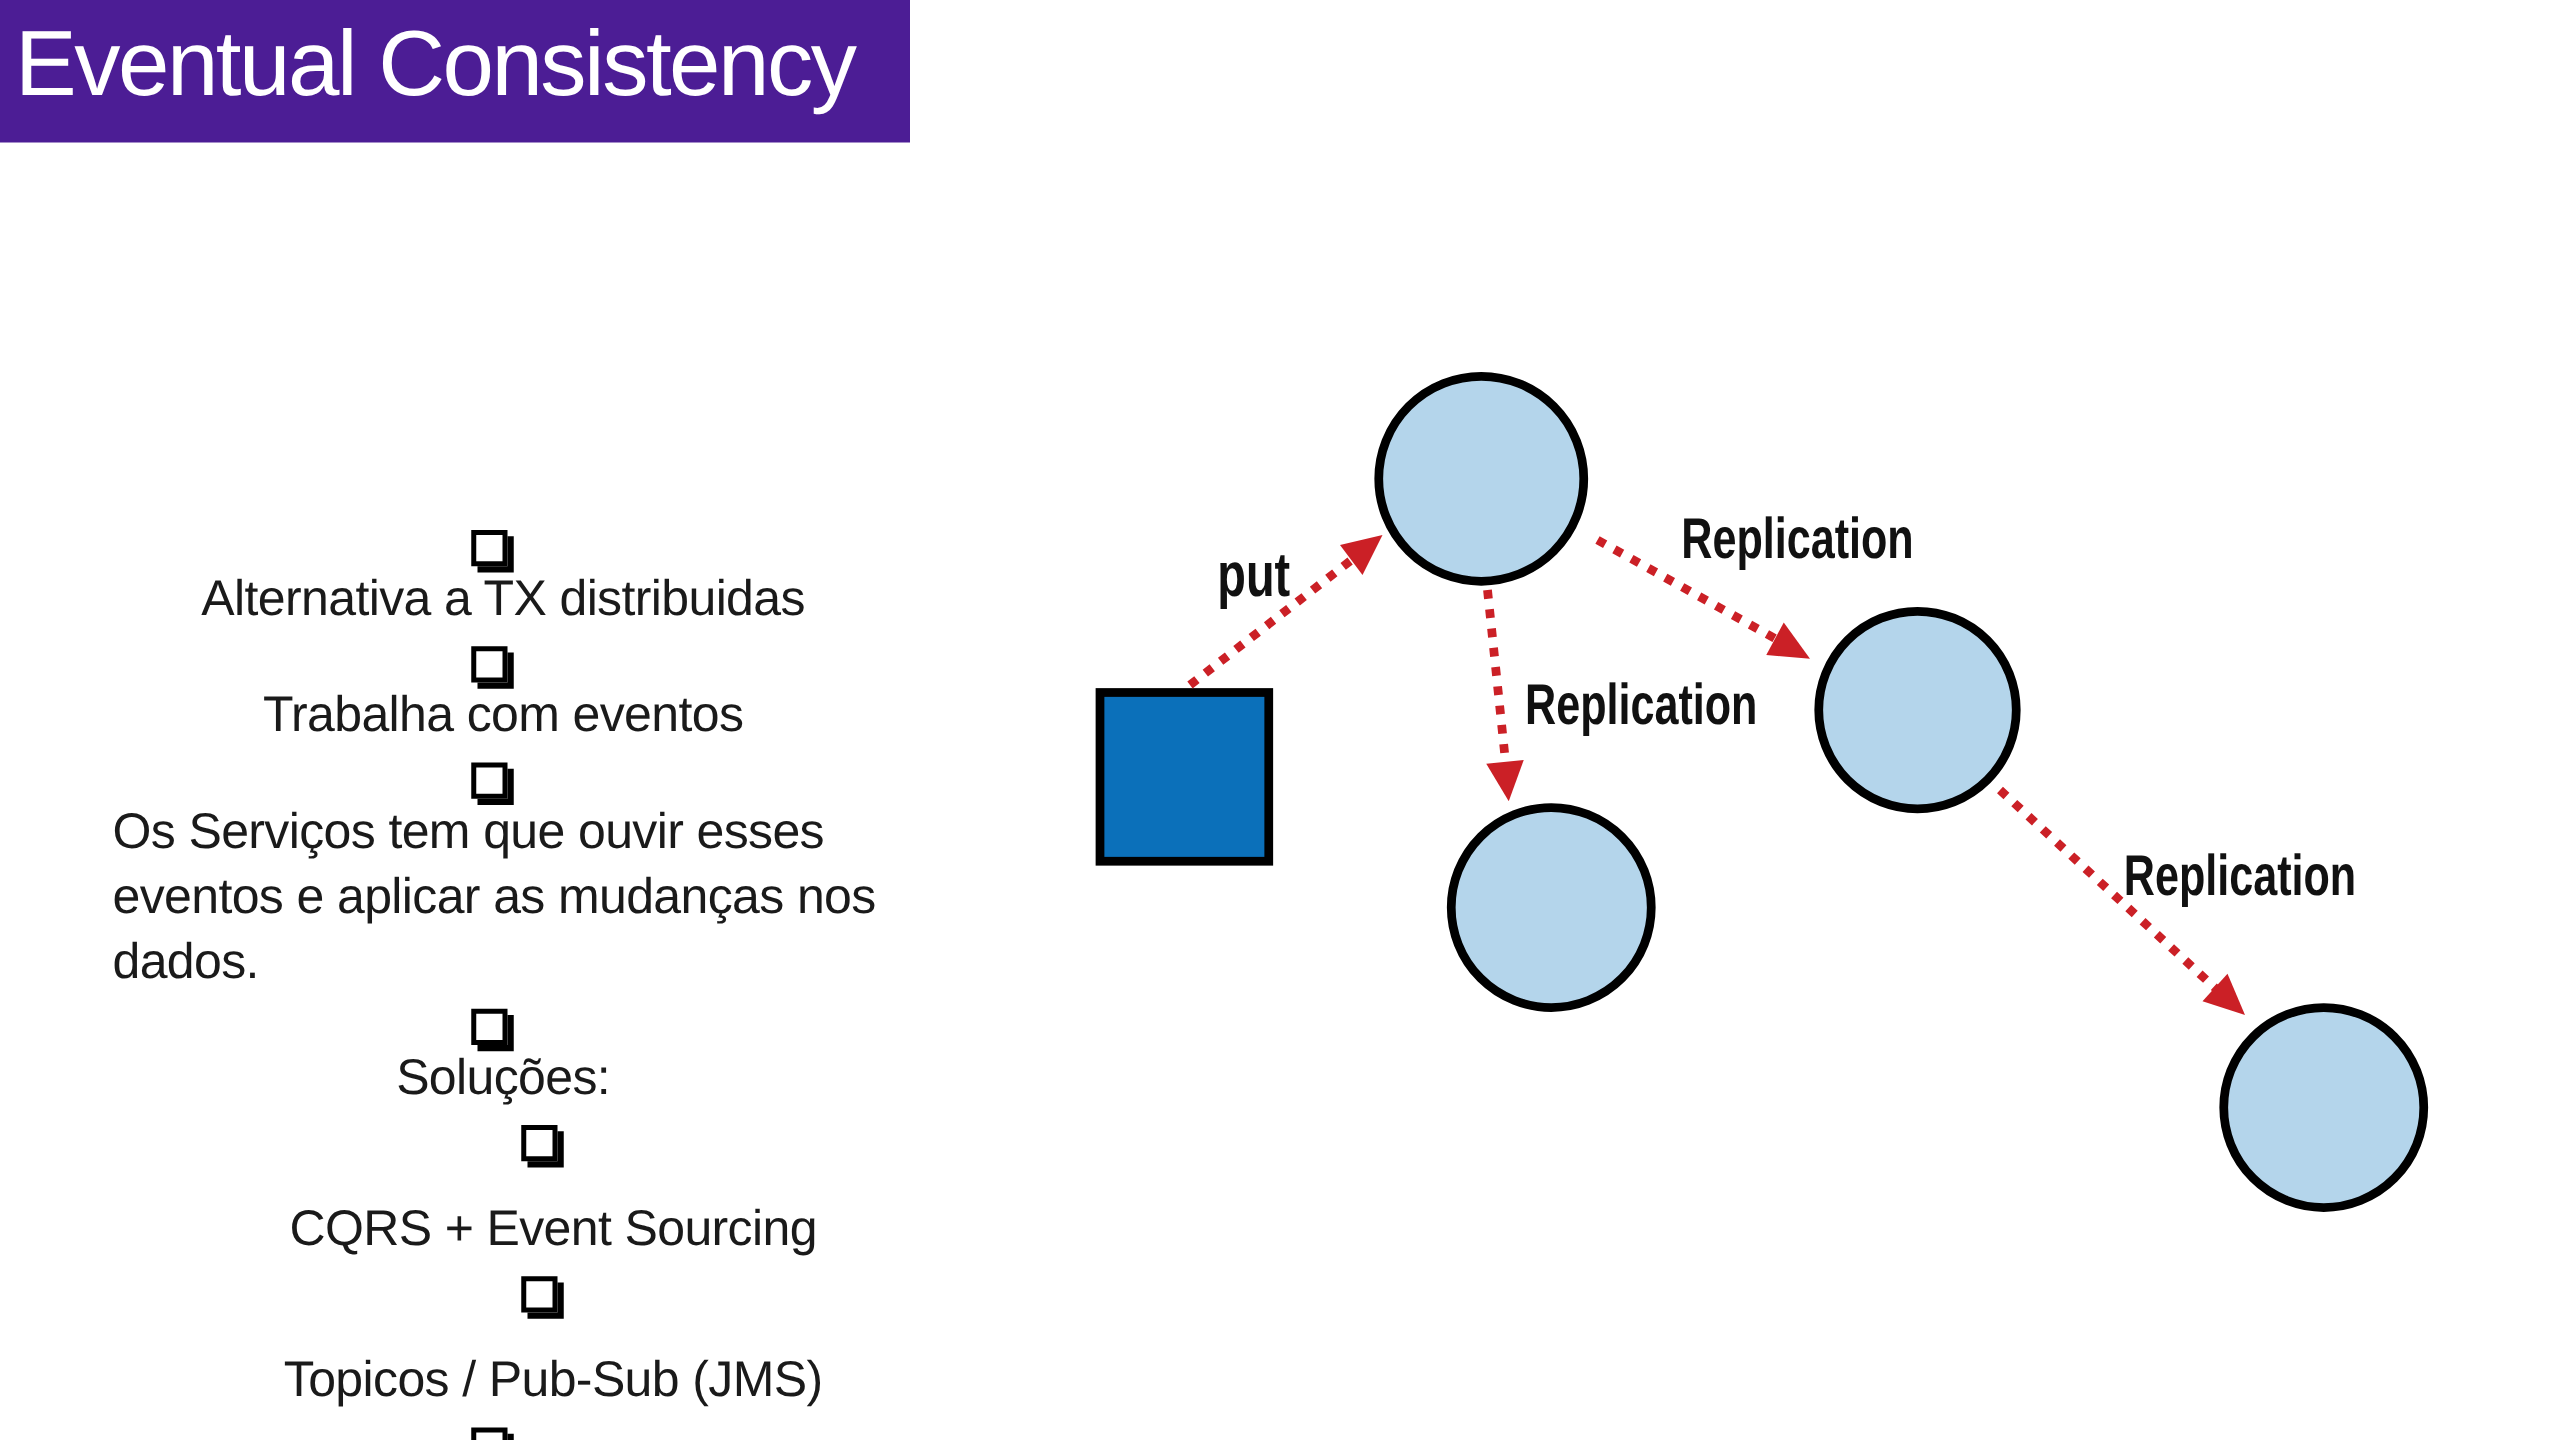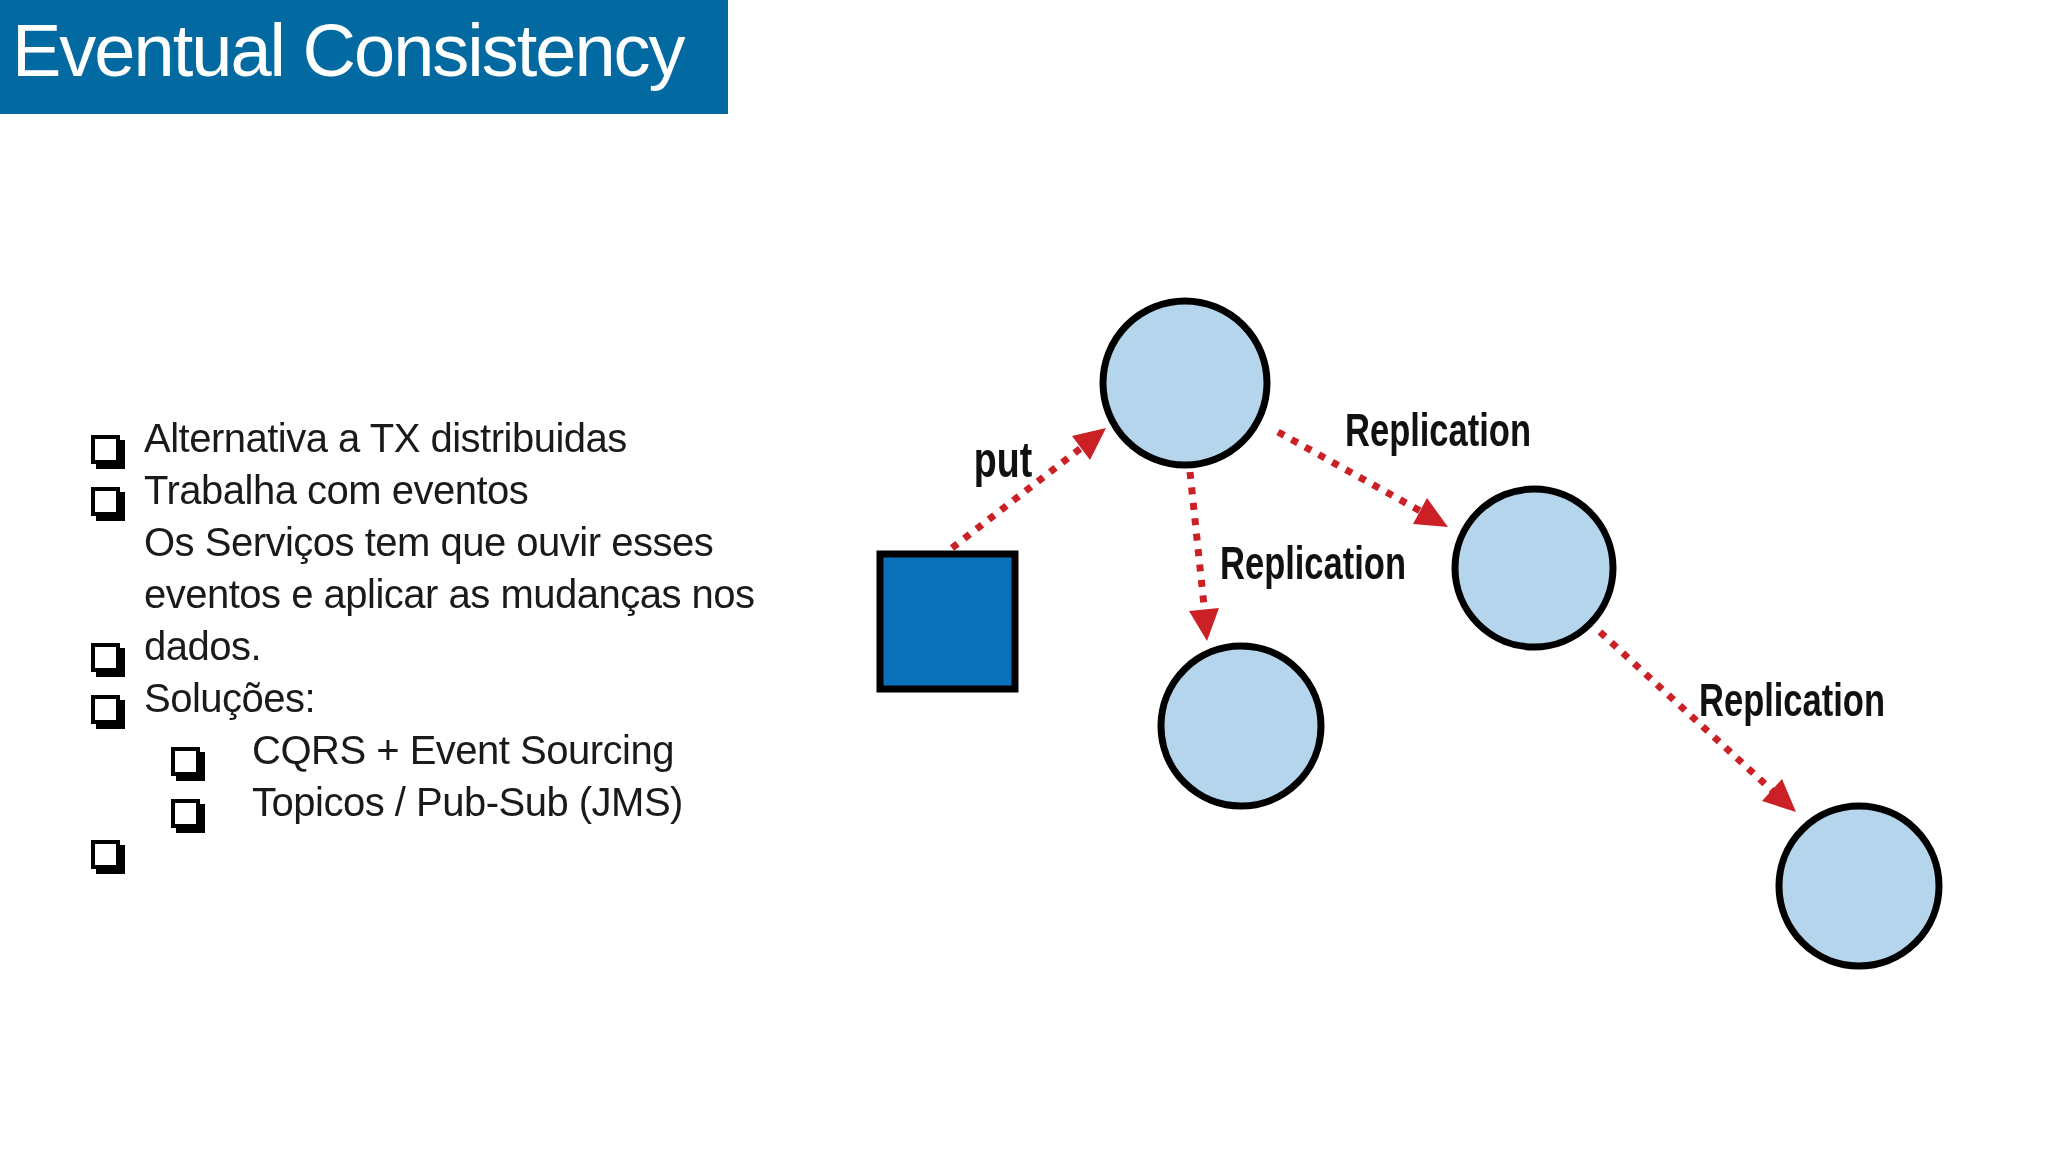--- a/index.html
+++ b/index.html
@@ -10,21 +10,21 @@
     background: #ffffff;
     overflow: hidden;
     font-family: "Liberation Sans", "DejaVu Sans", sans-serif;
   }
 
   
   #title-bar {
     position: absolute;
     left: 0; top: 0;
     width: 728px; height: 114px;
-    background: #0369a1;
+    background: #4c1d95;
     display: flex;
     align-items: center;
   }
   #title-bar h1 {
     margin: 0;
     padding: 0 0 14px 12px;
     font-size: 74px;
     font-weight: 400;
     letter-spacing: -2px;
     color: #ffffff;
@@ -37,21 +37,22 @@
     left: 90px; top: 412px;
     margin: 0; padding: 0;
     list-style: none;
     font-size: 40px;
     line-height: 52px;
     letter-spacing: -0.5px;
     color: #1a1a1a;
   }
   #bullet-list li {
     display: flex;
-    align-items: flex-end;
+    align-items: center;
+    flex-direction: column;
   }
   #bullet-list li.level-2 { margin-left: 80px; gap: 28px; }
   .cb {
     flex: 0 0 auto;
     width: 21px; height: 21px;
     border: 4px solid #000;
     background: #fff;
     box-shadow: 5px 5px 0 0 #000;
     margin: 12px 24px 0 1px;
   }

